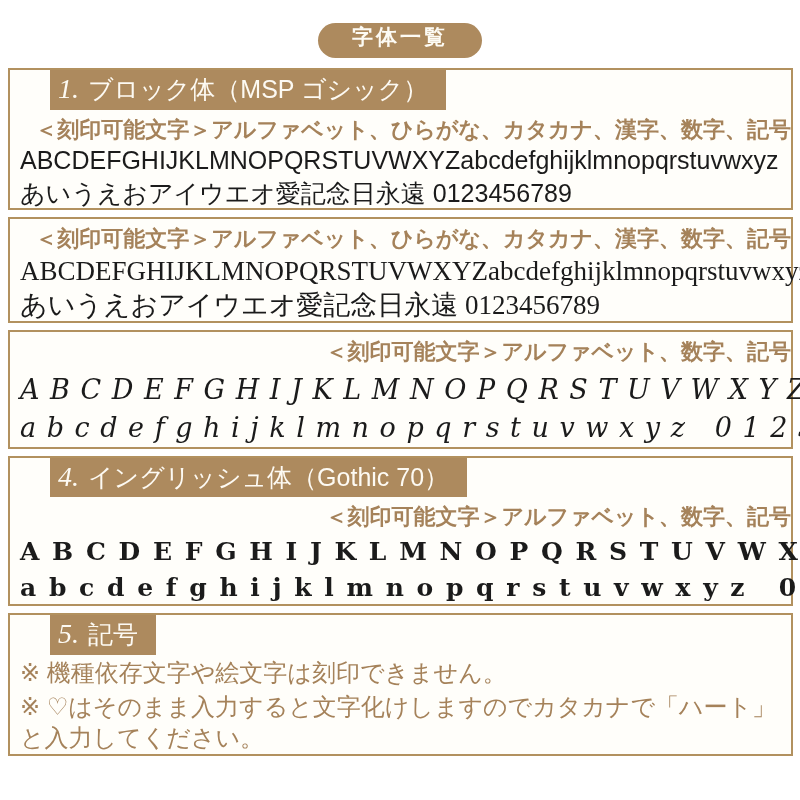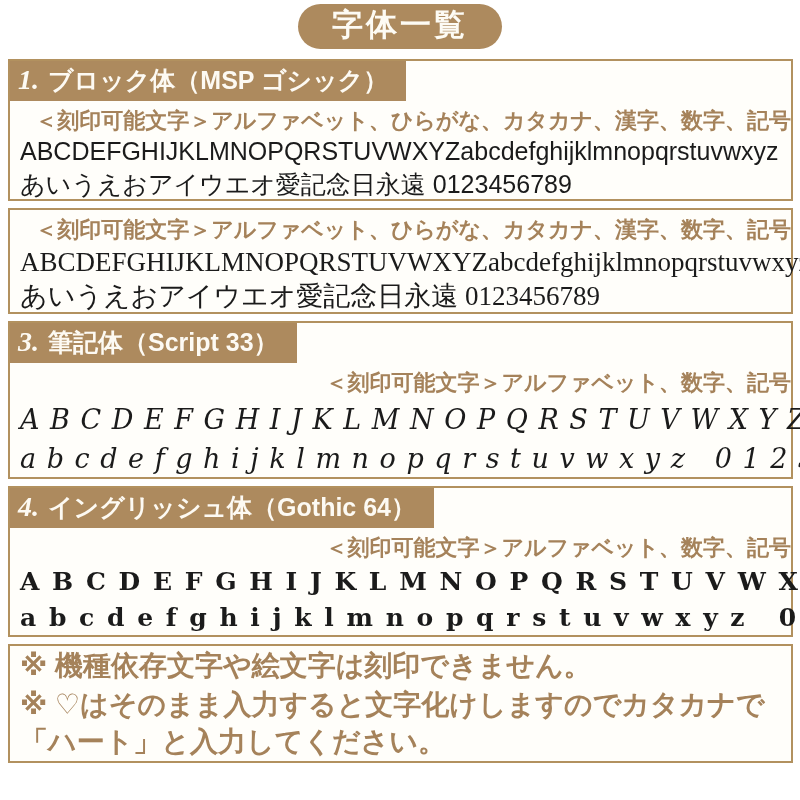--- a/index.html
+++ b/index.html
@@ -10,45 +10,47 @@
     --paper:#fffefa;
   }
   *{box-sizing:border-box;}
   html,body{margin:0;padding:0;}
   body{
     width:800px;height:800px;overflow:hidden;
     background:#ffffff;
     font-family:"Liberation Sans","DejaVu Sans",sans-serif;
   }
   .title-pill{
-    margin:4px auto 10px;
+    margin:23px auto 10px;
     width:fit-content;
     background:var(--tan);
     color:#fdfbf4;
     border-radius:26px;
     padding:5px 34px 9px;
-    font-size:31px;
+    font-size:21px;
     font-weight:bold;
     letter-spacing:3px;
     line-height:1.0;
+    font-family:Liberation Mono, monospace;
   }
   .section{
     margin:0 7px 7px 8px;
     border:2px solid var(--border);
     background:var(--paper);
   }
   .sec-header{
     display:inline-block;
     background:var(--tan);
     color:#fdfaf3;
     padding:2px 18px 4px 8px;
-    font-weight:bold;
+    font-weight:normal;
     font-size:25px;
     line-height:1.2;
     vertical-align:top;
+    margin-left:40px;
   }
   .sec-num{
     font-family:"Liberation Serif","DejaVu Serif",serif;
     font-style:italic;
     font-size:28px;
     margin-right:9px;
   }
   .charset{
     color:var(--tan-text);
     font-weight:bold;
@@ -83,22 +85,22 @@
   .f-blackletter{
     font-family:"DejaVu Serif","Liberation Serif",serif;
     font-weight:bold;
     font-size:25px;
     line-height:1.35;
     letter-spacing:2px;
   }
   .f-blackletter-block{margin-top:4px;}
   .note{
     color:var(--tan-text);
-    font-weight:bold;
-    font-size:28px;
+    font-weight:normal;
+    font-size:24px;
     line-height:1.32;
     margin:2px 1px 0 10px;
   }
 </style>
 </head>
 <body>
 
 <div class="title-pill">字体一覧</div>
 
 <section class="section">
@@ -108,30 +110,30 @@
   <div class="sample f-gothic">あいうえおアイウエオ愛記念日永遠 0123456789</div>
 </section>
 
 <section class="section">
   <div class="charset">＜刻印可能文字＞アルファベット、ひらがな、カタカナ、漢字、数字、記号</div>
   <div class="sample f-mincho">ABCDEFGHIJKLMNOPQRSTUVWXYZabcdefghijklmnopqrstuvwxyz</div>
   <div class="sample f-mincho">あいうえおアイウエオ愛記念日永遠 0123456789</div>
 </section>
 
 <section class="section">
-  <div class="sec-header"><span class="sec-num">3.</span><span>筆記体（Script 33）</span></div>
   <div class="charset">＜刻印可能文字＞アルファベット、数字、記号</div>
   <div class="sample f-script f-script-block">A B C D E F G H I J K L M N O P Q R S T U V W X Y Z</div>
   <div class="sample f-script">a b c d e f g h i j k l m n o p q r s t u v w x y z   0 1 2 3 4 5 6 7 8 9</div>
 </section>
 
 <section class="section">
-  <div class="sec-header"><span class="sec-num">4.</span><span>イングリッシュ体（Gothic 64）</span></div>
+  <div class="sec-header"><span class="sec-num">4.</span><span>イングリッシュ体（Gothic 70）</span></div>
   <div class="charset">＜刻印可能文字＞アルファベット、数字、記号</div>
   <div class="sample f-blackletter f-blackletter-block">A B C D E F G H I J K L M N O P Q R S T U V W X Y Z</div>
   <div class="sample f-blackletter">a b c d e f g h i j k l m n o p q r s t u v w x y z   0 1 2 3 4 5 6 7 8 9</div>
 </section>
 
 <section class="section">
+  <div class="sec-header"><span class="sec-num">5.</span><span>記号</span></div>
   <div class="note">※ 機種依存文字や絵文字は刻印できません。</div>
   <div class="note">※ ♡はそのまま入力すると文字化けしますのでカタカナで「ハート」と入力してください。</div>
   
 </section>
 
 </body></html>

